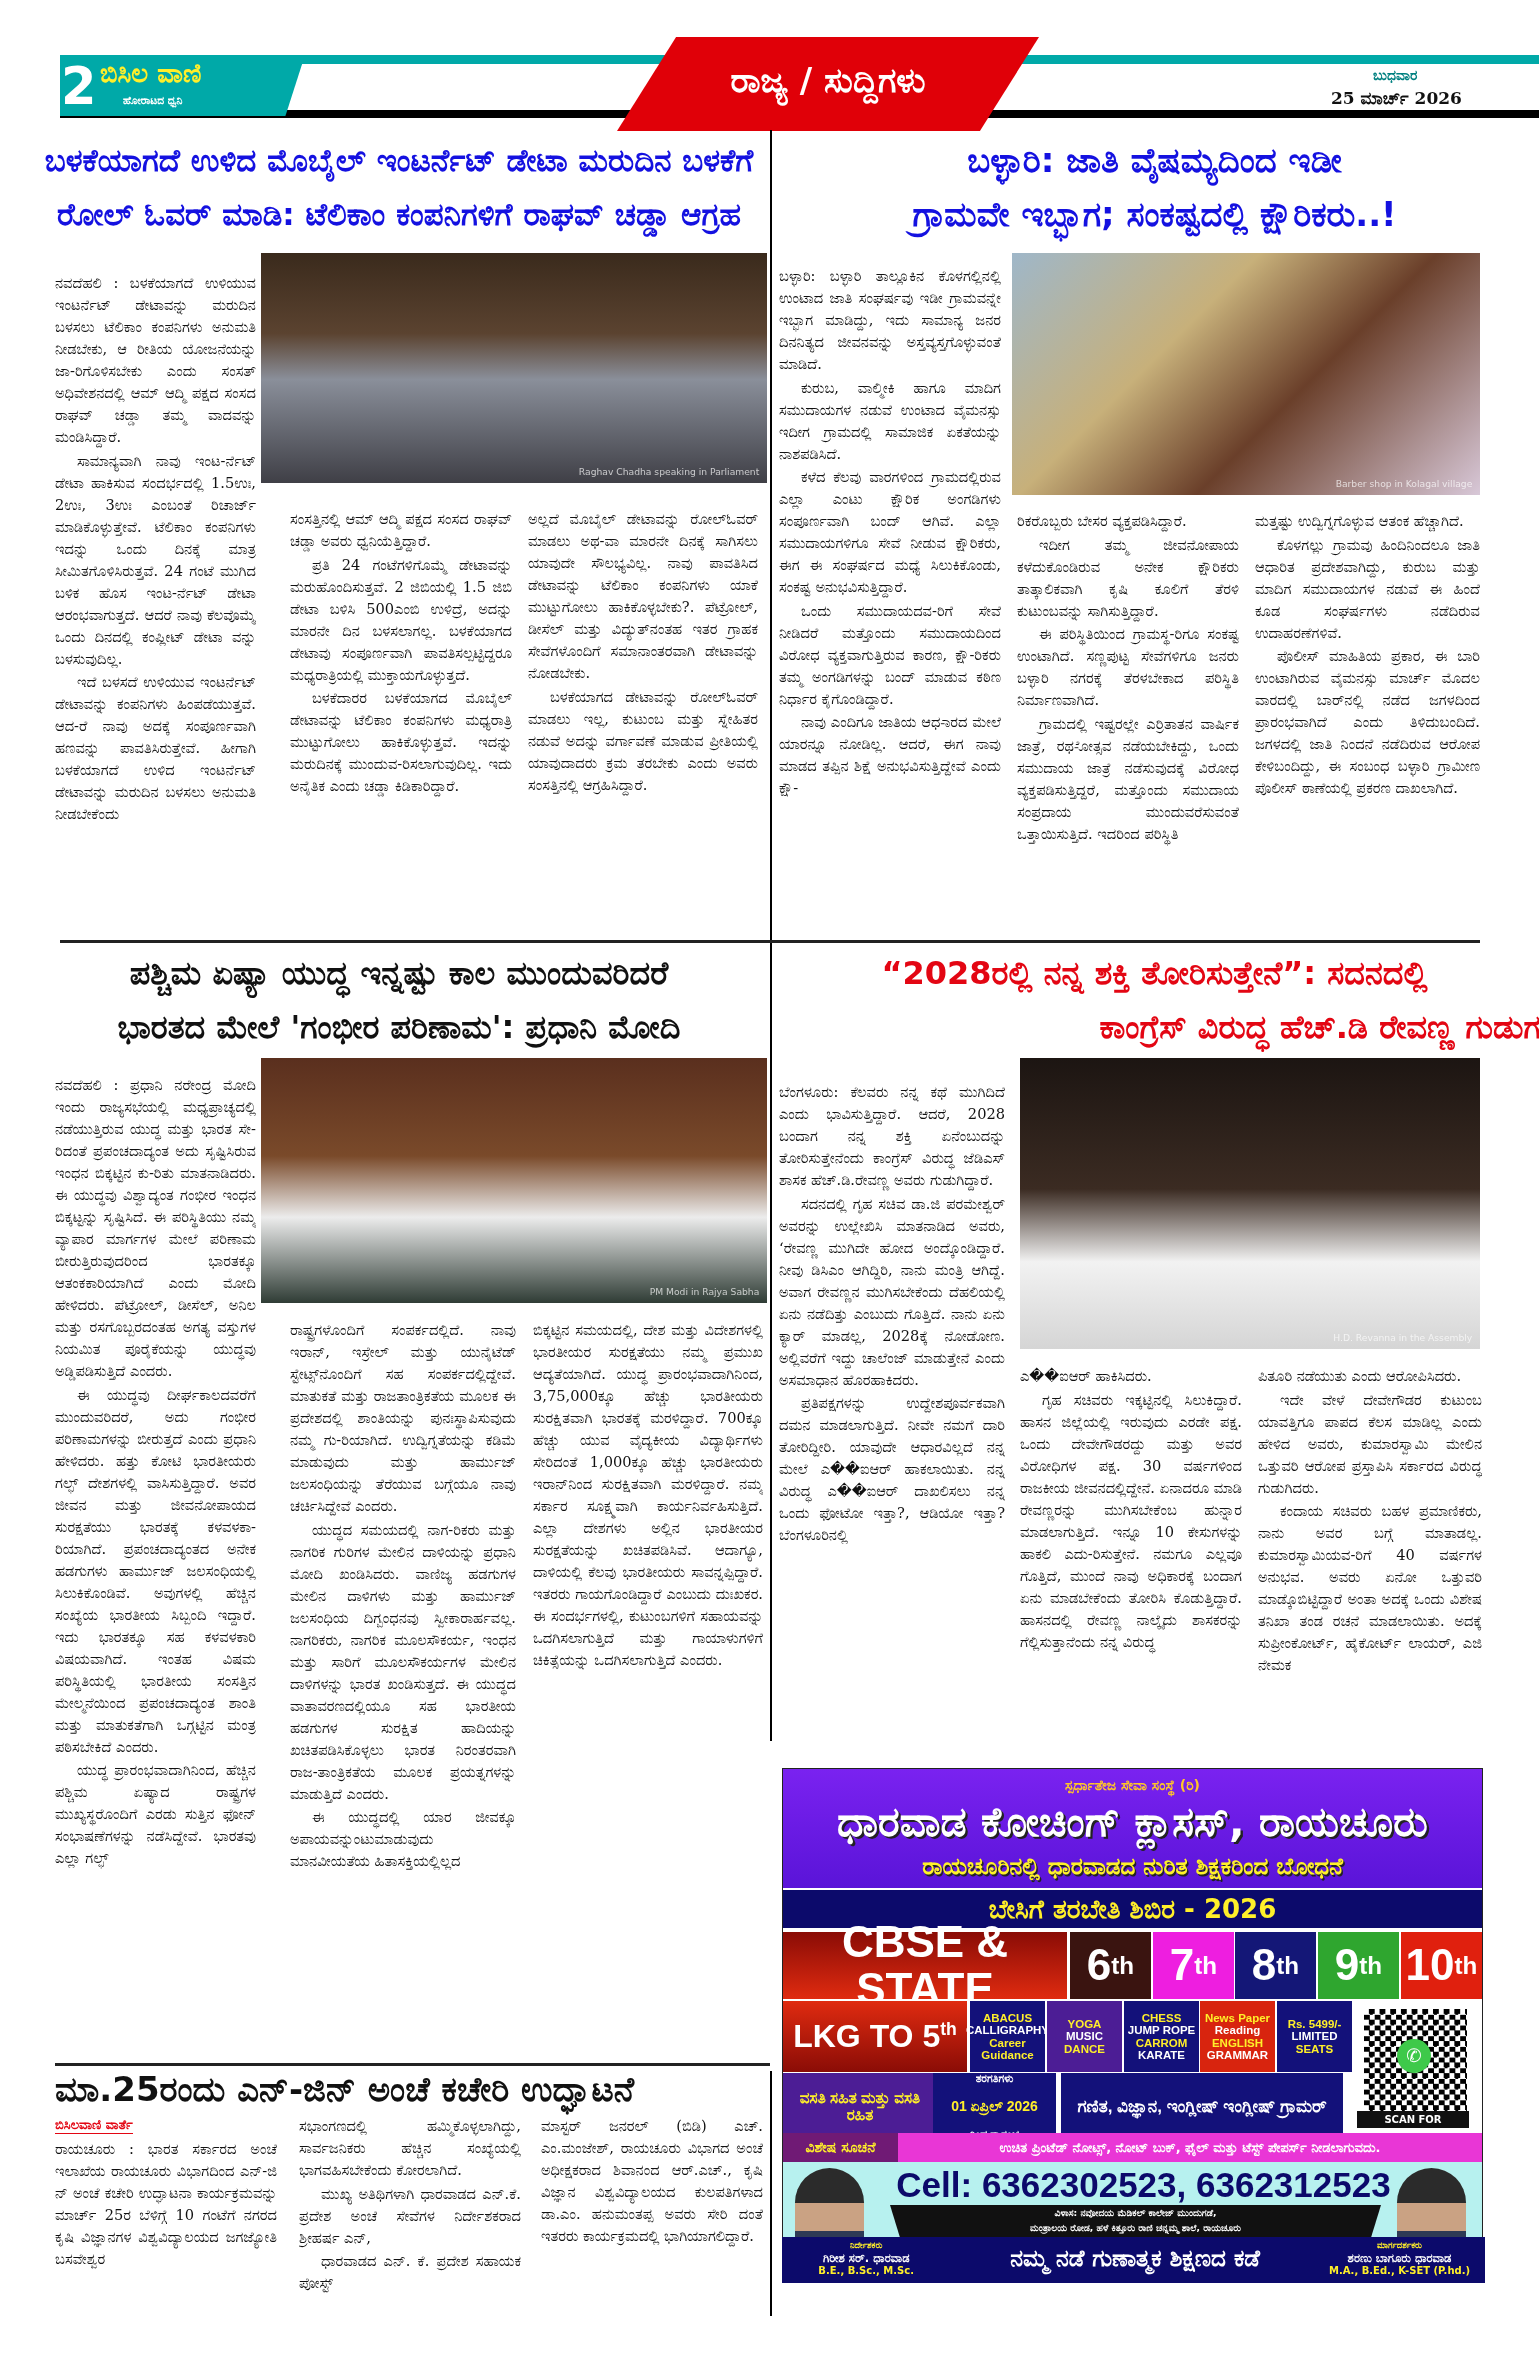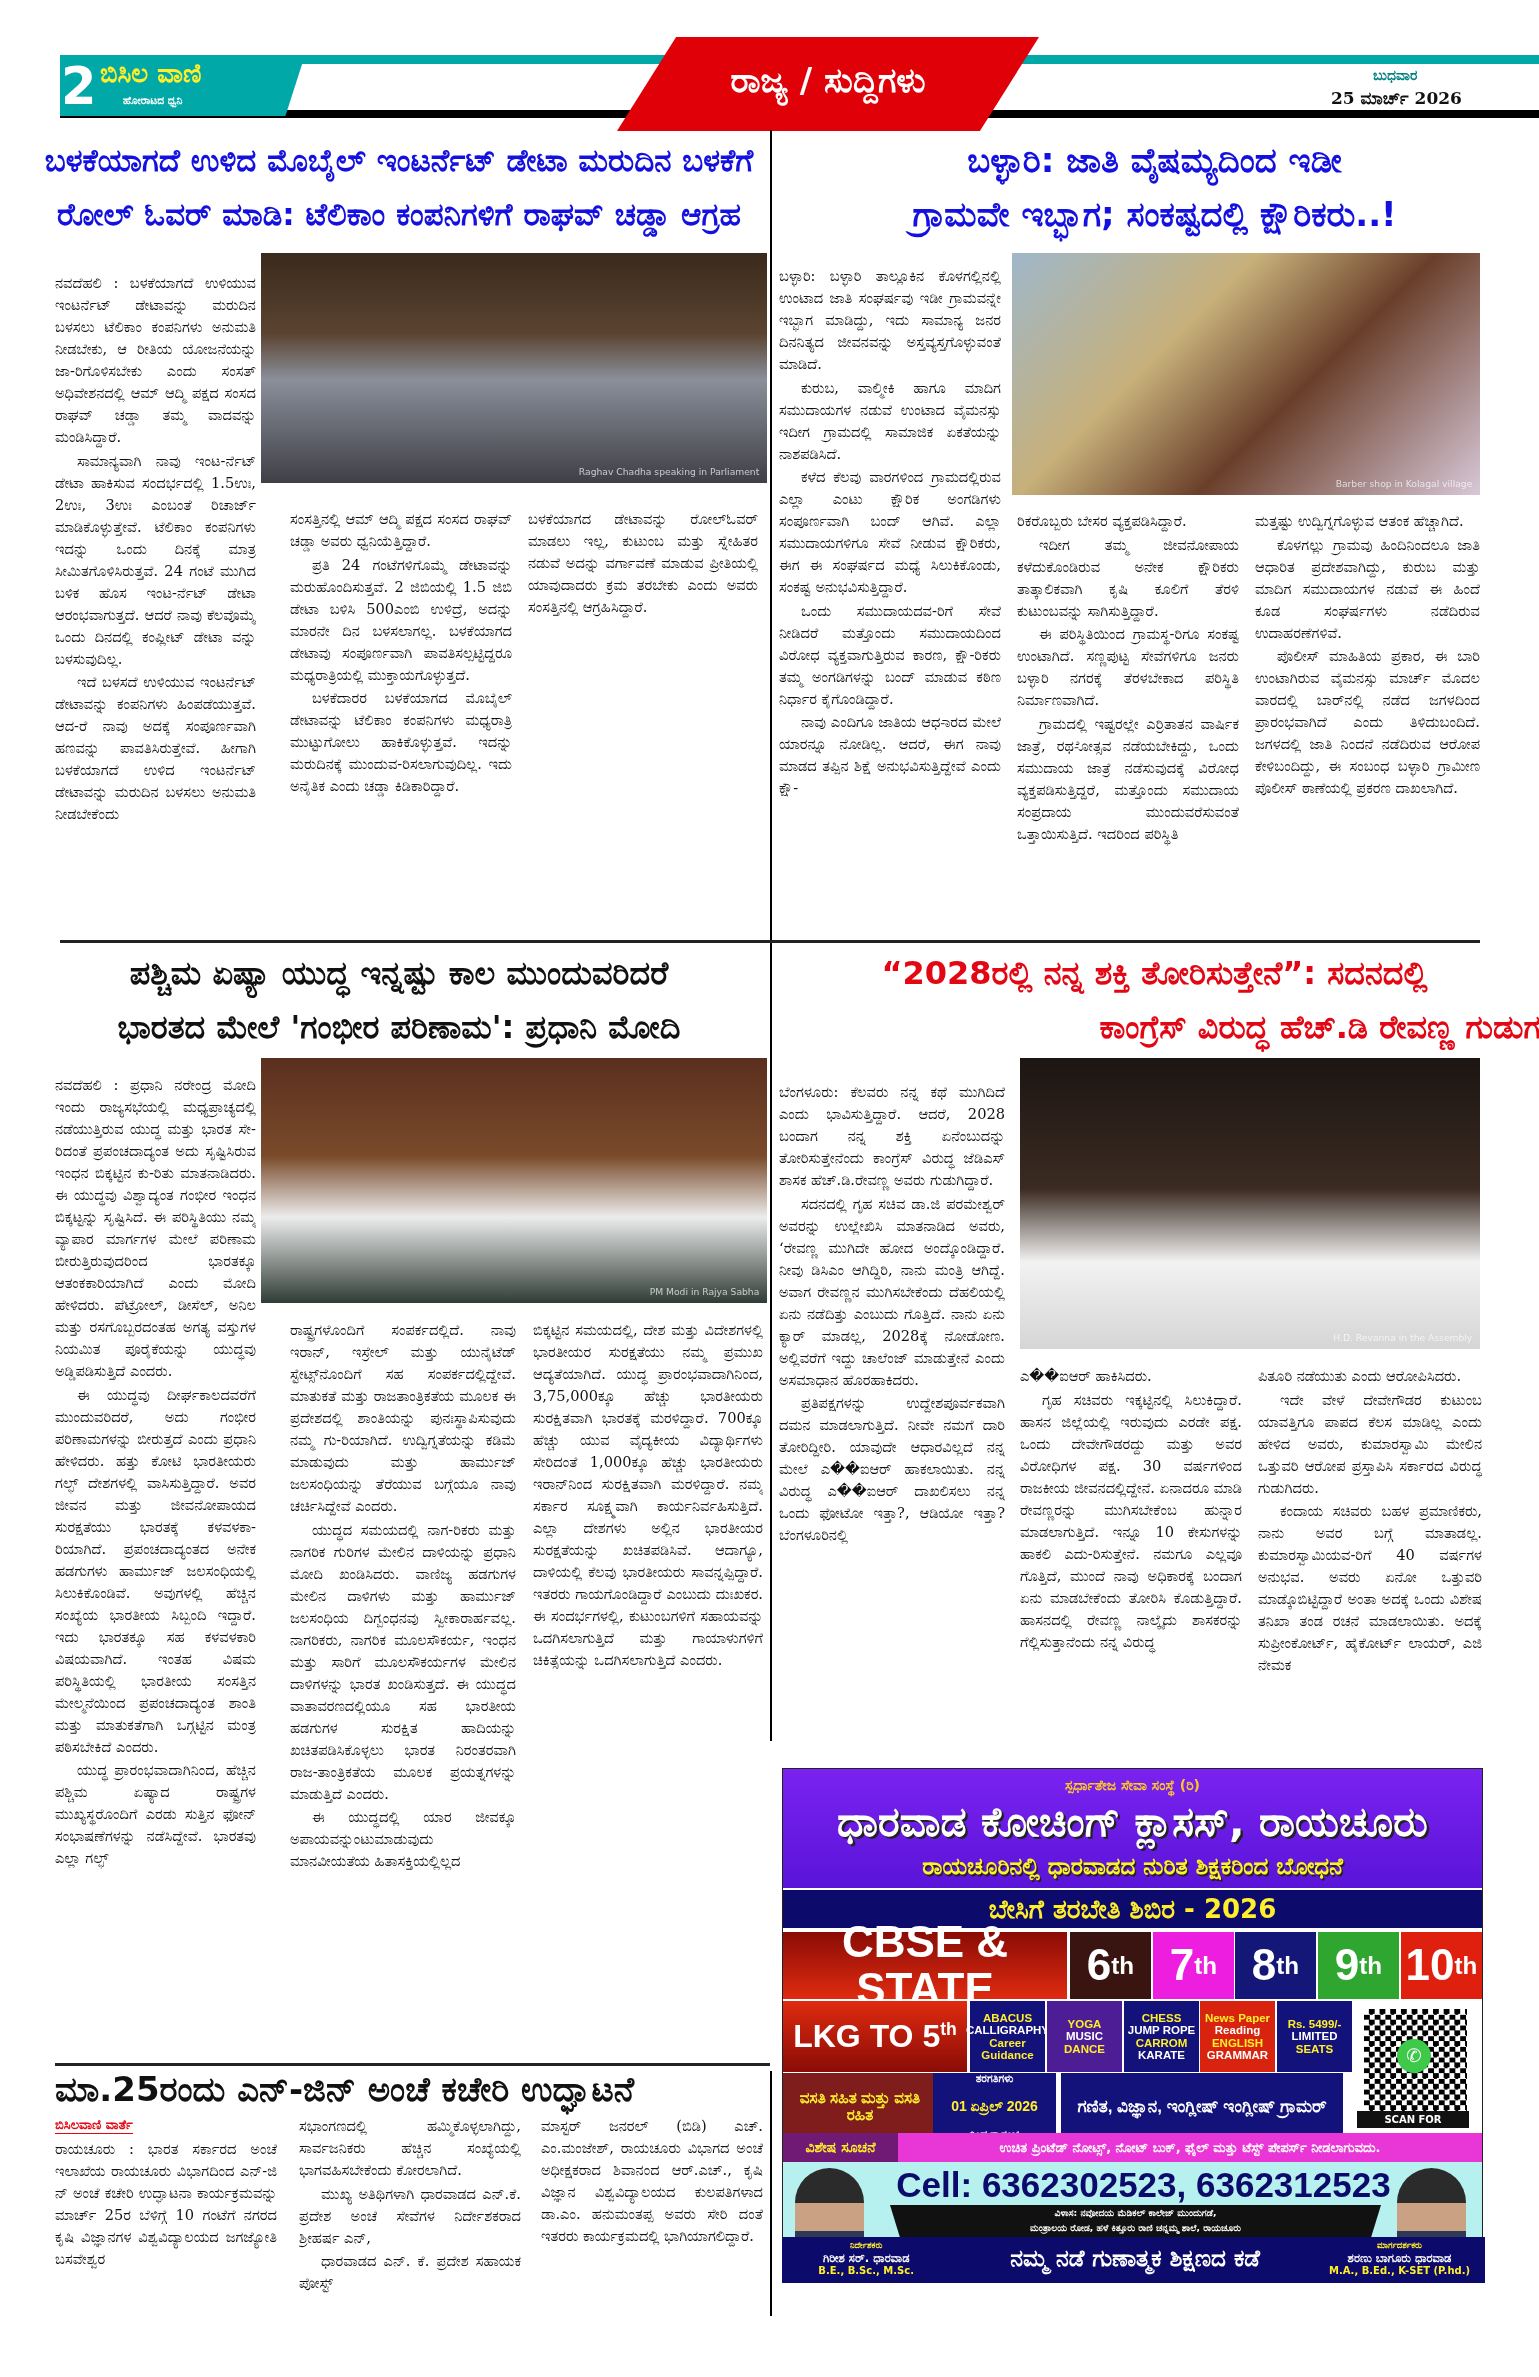--- a/index.html
+++ b/index.html
@@ -82,20 +82,21 @@
   <p>ನವದೆಹಲಿ : ಬಳಕೆಯಾಗದೆ ಉಳಿಯುವ ಇಂಟರ್ನೆಟ್ ಡೇಟಾವನ್ನು ಮರುದಿನ ಬಳಸಲು ಟೆಲಿಕಾಂ ಕಂಪನಿಗಳು ಅನುಮತಿ ನೀಡಬೇಕು, ಆ ರೀತಿಯ ಯೋಜನೆಯನ್ನು ಜಾ-ರಿಗೊಳಿಸಬೇಕು ಎಂದು ಸಂಸತ್ ಅಧಿವೇಶನದಲ್ಲಿ ಆಮ್ ಆದ್ಮಿ ಪಕ್ಷದ ಸಂಸದ ರಾಘವ್ ಚಡ್ಡಾ ತಮ್ಮ ವಾದವನ್ನು ಮಂಡಿಸಿದ್ದಾರೆ.</p>
   <p>ಸಾಮಾನ್ಯವಾಗಿ ನಾವು ಇಂಟ-ರ್ನೆಟ್ ಡೇಟಾ ಹಾಕಿಸುವ ಸಂದರ್ಭದಲ್ಲಿ 1.5ಉಃ, 2ಉಃ, 3ಉಃ ಎಂಬಂತೆ ರಿಚಾರ್ಜ್ ಮಾಡಿಕೊಳ್ಳುತ್ತೇವೆ. ಟೆಲಿಕಾಂ ಕಂಪನಿಗಳು ಇದನ್ನು ಒಂದು ದಿನಕ್ಕೆ ಮಾತ್ರ ಸೀಮಿತಗೊಳಿಸಿರುತ್ತವೆ. 24 ಗಂಟೆ ಮುಗಿದ ಬಳಿಕ ಹೊಸ ಇಂಟ-ರ್ನೆಟ್ ಡೇಟಾ ಆರಂಭವಾಗುತ್ತದೆ. ಆದರೆ ನಾವು ಕೆಲವೊಮ್ಮೆ ಒಂದು ದಿನದಲ್ಲಿ ಕಂಪ್ಲೀಟ್ ಡೇಟಾ ವನ್ನು ಬಳಸುವುದಿಲ್ಲ.</p>
   <p>ಇದೆ ಬಳಸದೆ ಉಳಿಯುವ ಇಂಟರ್ನೆಟ್ ಡೇಟಾವನ್ನು ಕಂಪನಿಗಳು ಹಿಂಪಡೆಯುತ್ತವೆ. ಆದ-ರೆ ನಾವು ಅದಕ್ಕೆ ಸಂಪೂರ್ಣವಾಗಿ ಹಣವನ್ನು ಪಾವತಿಸಿರುತ್ತೇವೆ. ಹೀಗಾಗಿ ಬಳಕೆಯಾಗದೆ ಉಳಿದ ಇಂಟರ್ನೆಟ್ ಡೇಟಾವನ್ನು ಮರುದಿನ ಬಳಸಲು ಅನುಮತಿ ನೀಡಬೇಕೆಂದು</p>
 </div>
 <div class="abs col" style="left:290px;top:508px;width:222px;height:429px;overflow:hidden;">
   <p>ಸಂಸತ್ತಿನಲ್ಲಿ ಆಮ್ ಆದ್ಮಿ ಪಕ್ಷದ ಸಂಸದ ರಾಘವ್ ಚಡ್ಡಾ ಅವರು ಧ್ವನಿಯೆತ್ತಿದ್ದಾರೆ.</p>
   <p>ಪ್ರತಿ 24 ಗಂಟೆಗಳಿಗೊಮ್ಮೆ ಡೇಟಾವನ್ನು ಮರುಹೊಂದಿಸುತ್ತವೆ. 2 ಜಿಬಿಯಲ್ಲಿ 1.5 ಜಿಬಿ ಡೇಟಾ ಬಳಿಸಿ 500ಎಂಬಿ ಉಳಿದ್ರೆ, ಅದನ್ನು ಮಾರನೇ ದಿನ ಬಳಸಲಾಗಲ್ಲ. ಬಳಕೆಯಾಗದ ಡೇಟಾವು ಸಂಪೂರ್ಣವಾಗಿ ಪಾವತಿಸಲ್ಪಟ್ಟಿದ್ದರೂ ಮಧ್ಯರಾತ್ರಿಯಲ್ಲಿ ಮುಕ್ತಾಯಗೊಳ್ಳುತ್ತದೆ.</p>
   <p>ಬಳಕೆದಾರರ ಬಳಕೆಯಾಗದ ಮೊಬೈಲ್ ಡೇಟಾವನ್ನು ಟೆಲಿಕಾಂ ಕಂಪನಿಗಳು ಮಧ್ಯರಾತ್ರಿ ಮುಟ್ಟುಗೋಲು ಹಾಕಿಕೊಳ್ಳುತ್ತವೆ. ಇದನ್ನು ಮರುದಿನಕ್ಕೆ ಮುಂದುವ-ರಿಸಲಾಗುವುದಿಲ್ಲ. ಇದು ಅನೈತಿಕ ಎಂದು ಚಡ್ಡಾ ಕಿಡಿಕಾರಿದ್ದಾರೆ.</p>
 </div>
 <div class="abs col" style="left:528px;top:508px;width:230px;height:429px;overflow:hidden;">
+  <p>ಅಲ್ಲದೆ ಮೊಬೈಲ್ ಡೇಟಾವನ್ನು ರೋಲ್‌ಓವರ್ ಮಾಡಲು ಅಥ-ವಾ ಮಾರನೇ ದಿನಕ್ಕೆ ಸಾಗಿಸಲು ಯಾವುದೇ ಸೌಲಭ್ಯವಿಲ್ಲ. ನಾವು ಪಾವತಿಸಿದ ಡೇಟಾವನ್ನು ಟೆಲಿಕಾಂ ಕಂಪನಿಗಳು ಯಾಕೆ ಮುಟ್ಟುಗೋಲು ಹಾಕಿಕೊಳ್ಳಬೇಕು?. ಪೆಟ್ರೋಲ್, ಡೀಸೆಲ್ ಮತ್ತು ವಿದ್ಯುತ್‌ನಂತಹ ಇತರ ಗ್ರಾಹಕ ಸೇವೆಗಳೊಂದಿಗೆ ಸಮಾನಾಂತರವಾಗಿ ಡೇಟಾವನ್ನು ನೋಡಬೇಕು.</p>
   <p>ಬಳಕೆಯಾಗದ ಡೇಟಾವನ್ನು ರೋಲ್‌ಓವರ್ ಮಾಡಲು ಇಲ್ಲ, ಕುಟುಂಬ ಮತ್ತು ಸ್ನೇಹಿತರ ನಡುವೆ ಅದನ್ನು ವರ್ಗಾವಣೆ ಮಾಡುವ ಪ್ರೀತಿಯಲ್ಲಿ ಯಾವುದಾದರು ಕ್ರಮ ತರಬೇಕು ಎಂದು ಅವರು ಸಂಸತ್ತಿನಲ್ಲಿ ಆಗ್ರಹಿಸಿದ್ದಾರೆ.</p>
 </div>
 
 <div class="abs vrule" style="left:770px;top:130px;height:813px;"></div>
 
 <div class="abs hl hl-blue" style="left:775px;top:130px;width:759px;font-size:34px;">ಬಳ್ಳಾರಿ: ಜಾತಿ ವೈಷಮ್ಯದಿಂದ ಇಡೀ</div>
 <div class="abs hl hl-blue" style="left:775px;top:184px;width:759px;font-size:34px;">ಗ್ರಾಮವೇ ಇಬ್ಭಾಗ; ಸಂಕಷ್ಟದಲ್ಲಿ ಕ್ಷೌರಿಕರು..!</div>
 <div class="abs photo ph-barber">
     <span class="ph-label">Barber shop in Kolagal village</span>
   </div>
@@ -187,21 +188,21 @@
   <div class="tile" style="left:0;top:163px;width:284px;height:67px;background:linear-gradient(180deg,#8a0c06,#e02b10);font-size:44px;">
       <span>CBSE &amp; STATE</span>
     </div>
   <div id="grades-row"></div>
 
   <div class="tile" style="left:0;top:232px;width:184px;height:71px;background:linear-gradient(180deg,#e02b10,#8a0c06);font-size:32px;">
       <span><span style="display:inline">LKG TO 5</span><sup>th</sup></span>
     </div>
   <div id="activities-row"></div>
 
-  <div class="tile" style="left:0;top:304px;width:154px;height:67px;background:#7f1d1d;color:#ffef2a;font-size:15.3px;padding:0 4.6px;box-sizing:border-box;">
+  <div class="tile" style="left:0;top:304px;width:154px;height:67px;background:#4c1d95;color:#ffef2a;font-size:15.3px;padding:0 4.6px;box-sizing:border-box;">
       <span>ವಸತಿ ಸಹಿತ ಮತ್ತು ವಸತಿ ರಹಿತ</span>
     </div>
   <div class="tile" style="left:150px;top:304px;width:123px;height:67px;background:#13117a;font-size:10.7px;justify-content:space-between;">
     <span>ತರಗತಿಗಳು</span>
     <span style="color:#ffef2a;font-size:14px;">01 ಏಪ್ರಿಲ್ 2026</span>
     <span>ರಿಂದ ಪ್ರಾರಂಭ</span>
   </div>
   <div class="tile" style="left:278px;top:304px;width:282px;height:67px;background:#13117a;color:#fff;font-size:17px;padding:0 7.7px;box-sizing:border-box;">
       <span>ಗಣಿತ, ವಿಜ್ಞಾನ, ಇಂಗ್ಲೀಷ್ ಇಂಗ್ಲೀಷ್ ಗ್ರಾಮರ್</span>
     </div>

